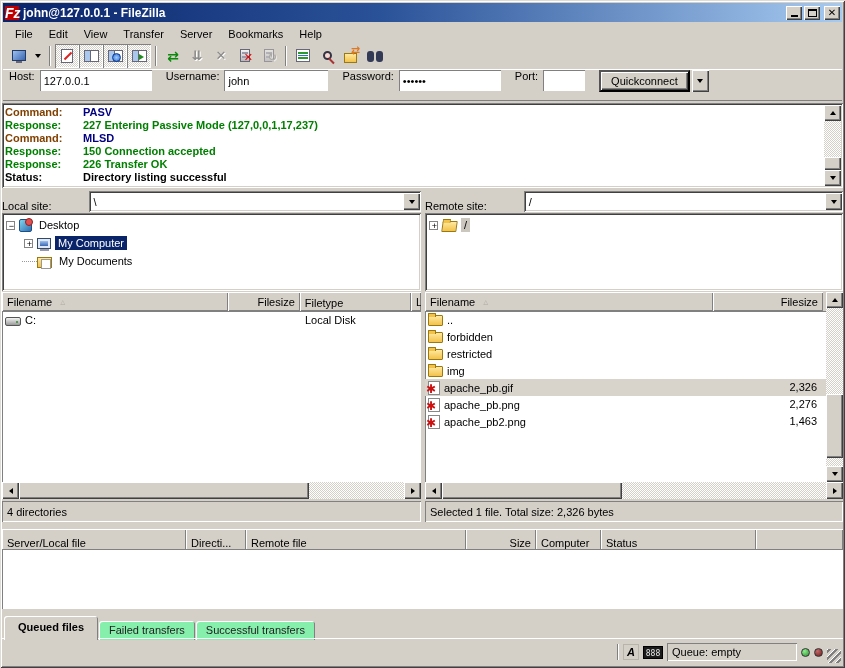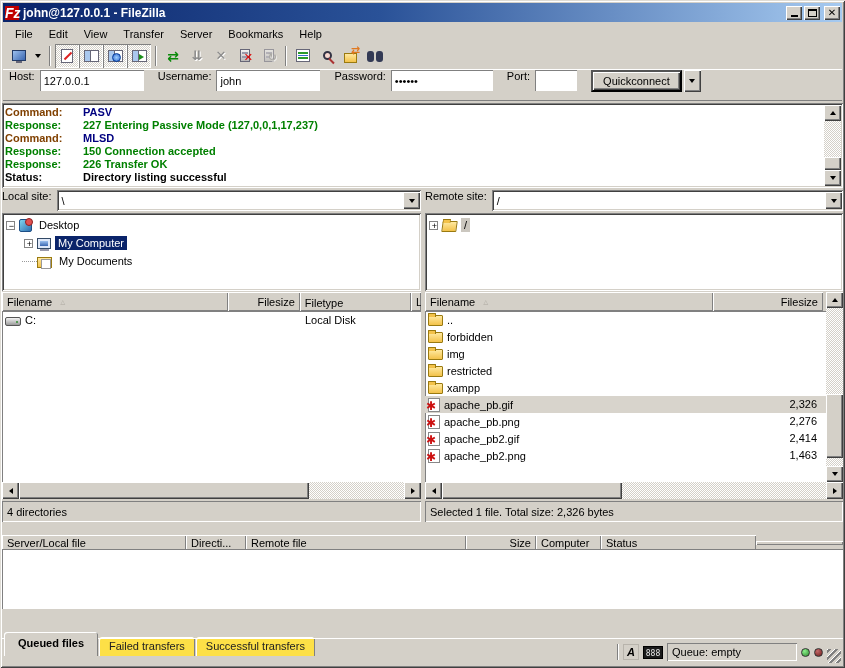--- a/index.html
+++ b/index.html
@@ -71,21 +71,21 @@
   .ic-bino{ position:relative;width:16px;height:12px; }
   .ic-bino::before,.ic-bino::after{ content:"";position:absolute;top:1px;width:7px;height:11px;background:#333a55;border-radius:3px; }
   .ic-bino::before{ left:0; } .ic-bino::after{ right:0; }
 
   
   .qcbar{ position:absolute; left:3px; top:70px; right:3px; height:31px; display:flex; align-items:flex-start; padding-left:6px;
     border-bottom:1px solid #808080; }
   .qc-label{ margin-right:5px; }
   .qc-field{ height:21px; background:#fff; padding:1px; margin-right:14px; }
   .qc-field input{ border:0; outline:0; width:100%; height:100%; font:11px "Liberation Sans","DejaVu Sans",sans-serif; padding:1px 3px; background:#fff; }
-  .w-host{ width:104px; } .w-user{ width:104px; } .w-pass{ width:102px; letter-spacing:1px; } .w-port{ width:42px; }
+  .w-host{ width:112px; } .w-user{ width:104px; } .w-pass{ width:102px; letter-spacing:1px; } .w-port{ width:42px; }
   .qc-btn{ height:22px; padding:2px 10px 3px; font:11px "Liberation Sans","DejaVu Sans",sans-serif; }
   .qc-arrow{ width:17px; height:22px; margin-left:2px; display:flex; align-items:center; justify-content:center; }
 
   
   .log{ position:absolute; left:2px; top:103px; right:2px; height:85px; background:#fff; }
   .log-lines{ position:absolute; left:3px; top:3px; right:20px; bottom:3px; overflow:hidden; line-height:13px; white-space:nowrap;font-weight:bold; }
   .lbl{ display:inline-block; width:78px; }
   .ln-c .lbl{ color:#804000; } .ln-c .txt{ color:#000080; }
   .ln-r .lbl,.ln-r .txt{ color:#008000; }
   .ln-s .lbl,.ln-s .txt{ color:#000; }
@@ -94,21 +94,21 @@
   .sbtn{ width:17px; height:16px; display:flex; align-items:center; justify-content:center; flex:none; }
   .vscroll{ position:absolute; width:17px; display:flex; flex-direction:column; }
   .vtrack{ flex:1; position:relative; }
   .vthumb{ position:absolute; left:0; right:0; }
   .hscroll{ position:absolute; height:17px; display:flex; }
   .hscroll .sbtn{ height:17px; }
   .htrack{ flex:1; position:relative; }
   .hthumb{ position:absolute; top:0; bottom:0; }
 
   
-  .site-row{ position:absolute; top:190px; height:22px; display:flex; align-items:flex-start; }
+  .site-row{ position:absolute; top:190px; height:22px; display:flex; align-items:flex-end;gap:32px; }
   .site-row .combo{ flex:1; height:21px; background:#fff; display:flex; align-items:center; padding:1px; }
   .combo-val{ flex:1; padding-left:4px; }
   .combo-btn{ width:17px; height:17px; display:flex; align-items:center; justify-content:center; }
   .pane-l{ left:2px; width:419px; } .pane-r{ left:425px; width:418px; }
 
   .tree{ position:absolute; top:213px; height:78px; background:#fff; padding:3px 2px; overflow:hidden; }
   .titem{ height:18px; display:flex; align-items:center; white-space:nowrap; }
   .exp{ width:9px; height:9px; border:1px solid #848484; background:#fff; flex:none; position:relative; margin:0 4px 0 2px; }
   .exp::before{ position:absolute; left:0; top:-1px; width:9px; text-align:center; font-size:9px; line-height:10px; color:#000; }
   .exp.plus::before{ content:"+"; } .exp.minus::before{ content:"−"; }
@@ -147,28 +147,28 @@
   .fcell.right{ justify-content:flex-end; padding-right:6px; display:block; text-align:right; line-height:17px; }
   .lc-name{ width:228px; } .lc-size{ width:72px; } .lc-type{ width:112px;align-items:flex-end; } .lc-mod{ flex:1; }
   .rc-name{ width:288px; } .rc-size{ width:110px; }
 
   .statusrow{ position:absolute; top:501px; height:21px; box-shadow: inset 1px 1px 0 #808080, inset -1px -1px 0 #fff;
     display:flex; align-items:center; padding:0 5px; }
 
   .splitter{ position:absolute; left:421px; top:190px; width:4px; height:332px; }
 
   
-  .qhead{ position:absolute; left:2px; top:529px; right:2px; height:28px; display:flex;align-items:center; }
+  .qhead{ position:absolute; left:2px; top:529px; right:2px; height:28px; display:flex; }
   .qc1{ width:184px; } .qc2{ width:60px; } .qc3{ width:220px; } .qc4{ width:70px; } .qc5{ width:65px; } .qc6{ width:155px; } .qc7{ flex:1; }
   .qbody{ position:absolute; left:2px; top:549px; right:2px; height:60px; background:#fff; }
-  .tabs{ position:absolute; left:2px; top:630px; right:2px; height:26px; display:flex; align-items:flex-end; padding-left:2px;text-align:right; }
+  .tabs{ position:absolute; left:2px; top:614px; right:2px; height:26px; display:flex; align-items:flex-end; padding-left:2px;text-align:right; }
   .tab{ background:#D4D0C8; box-shadow: inset 1px 1px 0 #fff, inset -1px 0 0 #808080; border-radius:3px 3px 0 0;
     padding:4px 12px 5px; margin-right:1px; position:relative; }
   .tab.active{ font-weight:bold; padding:5px 14px 7px; z-index:2; }
-  .tab.inactive{ background:#fde047; color:#222; padding:3px 10px 4px; }
+  .tab.inactive{ background:#86efac; color:#222; padding:3px 10px 4px; }
 
   
   .bottombar{ position:absolute; left:2px; right:2px; top:638px; height:27px; border-top:1px solid #fff;
     display:flex; align-items:center; justify-content:flex-end; padding:0 2px; gap:4px; }
   .bsep{ width:2px; height:16px; border-left:1px solid #808080; border-right:1px solid #fff; }
   .dt-icon{ width:16px; height:16px; border:1px solid #b8b4ac; display:flex; align-items:center; justify-content:center;
     font-weight:bold; font-size:11px; font-style:italic; background:#D4D0C8; }
   .lcd-icon{ width:20px; height:13px; background:#1a1a1a; color:#e8e8e8; font-size:8px; line-height:13px; text-align:center;
     font-family:"DejaVu Sans Mono",monospace; border:1px solid #000; }
   .queue-field{ width:130px; height:18px; box-shadow: inset 1px 1px 0 #808080, inset -1px -1px 0 #fff;
@@ -407,58 +407,44 @@
     <div class="frow">
       <span class="fcell rc-name">
           <span class="fi fi-folder"></span>
           <span>forbidden</span>
         </span>
       <span class="fcell rc-size right"></span>
     </div>
     <div class="frow">
       <span class="fcell rc-name">
           <span class="fi fi-folder"></span>
+          <span>restricted</span>
+        </span>
+      <span class="fcell rc-size right"></span>
+    </div>
+    <div class="frow">
+      <span class="fcell rc-name">
+          <span class="fi fi-folder"></span>
           <span>img</span>
-        </span>
-      <span class="fcell rc-size right"></span>
-    </div>
-    <div class="frow">
-      <span class="fcell rc-name">
-          <span class="fi fi-folder"></span>
-          <span>restricted</span>
-        </span>
-      <span class="fcell rc-size right"></span>
-    </div>
-    <div class="frow">
-      <span class="fcell rc-name">
-          <span class="fi fi-folder"></span>
-          <span>xampp</span>
         </span>
       <span class="fcell rc-size right"></span>
     </div>
     <div class="frow sel">
       <span class="fcell rc-name">
           <span class="fi fi-img"></span>
           <span>apache_pb.gif</span>
         </span>
       <span class="fcell rc-size right">2,326</span>
     </div>
     <div class="frow">
       <span class="fcell rc-name">
           <span class="fi fi-img"></span>
           <span>apache_pb.png</span>
         </span>
       <span class="fcell rc-size right">2,276</span>
-    </div>
-    <div class="frow">
-      <span class="fcell rc-name">
-          <span class="fi fi-img"></span>
-          <span>apache_pb2.gif</span>
-        </span>
-      <span class="fcell rc-size right">2,414</span>
     </div>
     <div class="frow">
       <span class="fcell rc-name">
           <span class="fi fi-img"></span>
           <span>apache_pb2.png</span>
         </span>
       <span class="fcell rc-size right">1,463</span>
     </div>
   </div>
 

